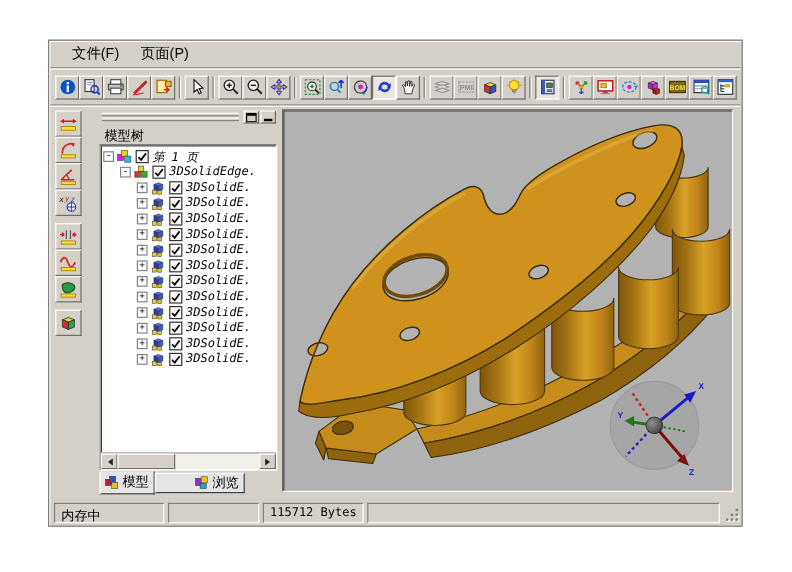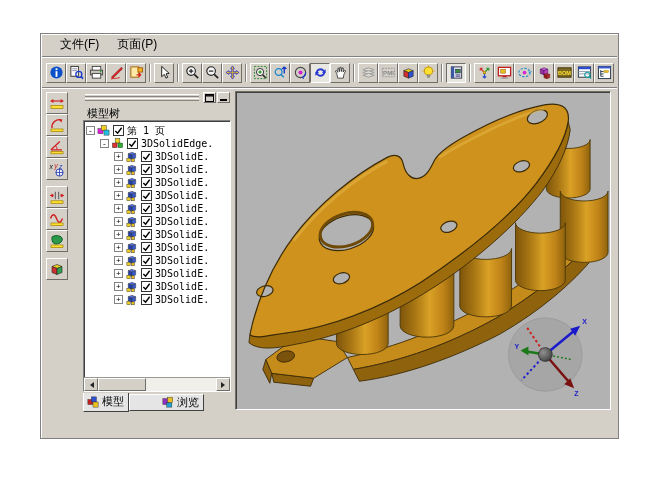--- a/index.html
+++ b/index.html
@@ -42,21 +42,21 @@
   .panel-title{height:16px;font-size:11px;padding:2px 4px 0 4px;color:#000;}
   .tree-box{flex:1;background:#fff;border:1px solid;border-color:#808080 #fff #fff #808080;
             box-shadow:inset 1px 1px 0 #404040;overflow:hidden;display:flex;flex-direction:column;}
   .tree-rows{flex:1;overflow:hidden;padding-top:3px;}
   .tree-row{display:flex;align-items:center;height:13px;font-size:11px;white-space:nowrap;}
   .exp{width:9px;height:9px;border:1px solid #848484;background:#fff;color:#000;flex:0 0 auto;
        font:8px/7px "Liberation Mono","DejaVu Sans Mono",monospace;text-align:center;margin-right:2px;}
   .node-ico{width:14px;height:13px;flex:0 0 auto;margin-right:2px;}
   .cb{width:11px;height:11px;background:#fff;border:1px solid #333;flex:0 0 auto;margin-right:3px;
       display:flex;align-items:center;justify-content:center;}
-  .tree-label{color:#000;font-family:"DejaVu Sans Mono","Liberation Mono",monospace;font-size:10px;}
+  .tree-label{color:#000;font-family:"DejaVu Sans Mono","Liberation Mono",monospace;font-size:10px;font-style:italic;}
 
   
   .hscroll{height:14px;border-top:1px solid #9a9890;display:flex;background:#f1efe9;}
   .sc-btn{width:14px;height:13px;background:#d4d0c8;border:1px solid;border-color:#fff #6f6d66 #6f6d66 #fff;
           display:flex;align-items:center;justify-content:center;}
   .arr-l{width:0;height:0;border:3px solid transparent;border-right:4px solid #222;margin-right:2px;}
   .arr-r{width:0;height:0;border:3px solid transparent;border-left:4px solid #222;margin-left:2px;}
   .sc-thumb{width:48px;height:13px;background:#d4d0c8;border:1px solid;border-color:#fff #6f6d66 #6f6d66 #fff;}
   .sc-track{flex:1;}
 
@@ -745,13 +745,20 @@
           <polygon points="286,261 294,257 294,266" fill="#1a7a1a"></polygon>
           <circle cx="311" cy="265" r="7" fill="url(#ballG)" stroke="#222" stroke-width="0.6"></circle>
           <text id="ax-x" x="348" y="234" font-size="7" fill="#1a1acc" font-weight="bold">X</text>
           <text id="ax-y" x="280" y="259" font-size="7" fill="#1a1acc" font-weight="bold">Y</text>
           <text id="ax-z" x="340" y="307" font-size="7" fill="#1a1acc" font-weight="bold">Z</text>
         </g>
       </svg>
     </div>
   </div>
 
+  <div class="statusbar">
+    <div class="status-pane sp1">内存中</div>
+    <div class="status-pane sp2"></div>
+    <div class="status-pane sp3">115712 Bytes</div>
+    <div class="status-pane sp4"></div>
+    <span class="resize-grip"></span>
+  </div>
 </div>
 
 </body></html>

